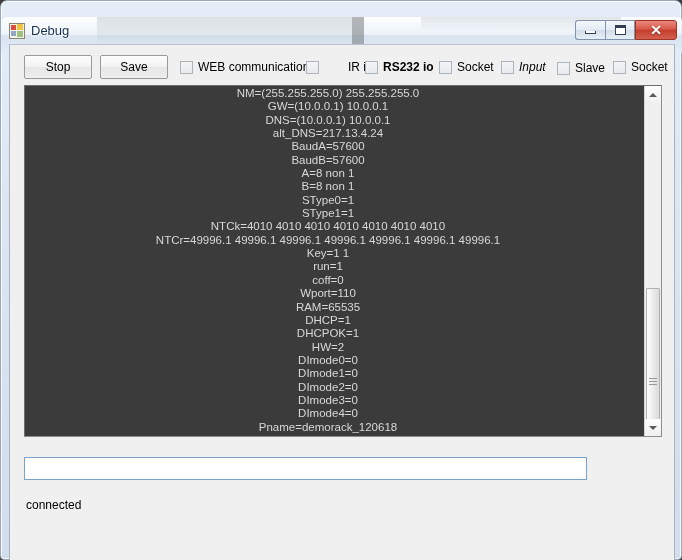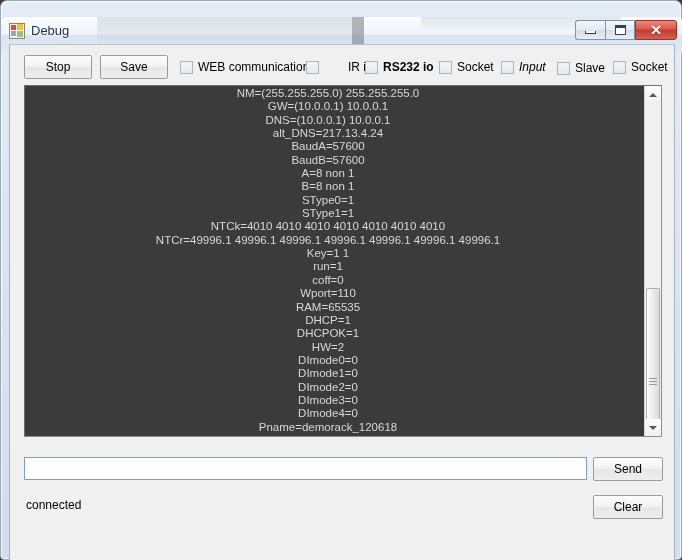--- a/index.html
+++ b/index.html
@@ -389,18 +389,16 @@
               <div></div>
           </div>
         </div>
         <div class="sb-btn" id="sb-down">
           <div class="arrow-down"></div>
         </div>
       </div>
     </div>
 
     <input id="cmd-input" type="text" placeholder="" style="">
-    <button class="btn" id="btn-send">Send</button>
-    <button class="btn" id="btn-clear">Clear</button>
 
     <div id="status-text">connected</div>
   </div>
 </div>
 
 </body></html>

